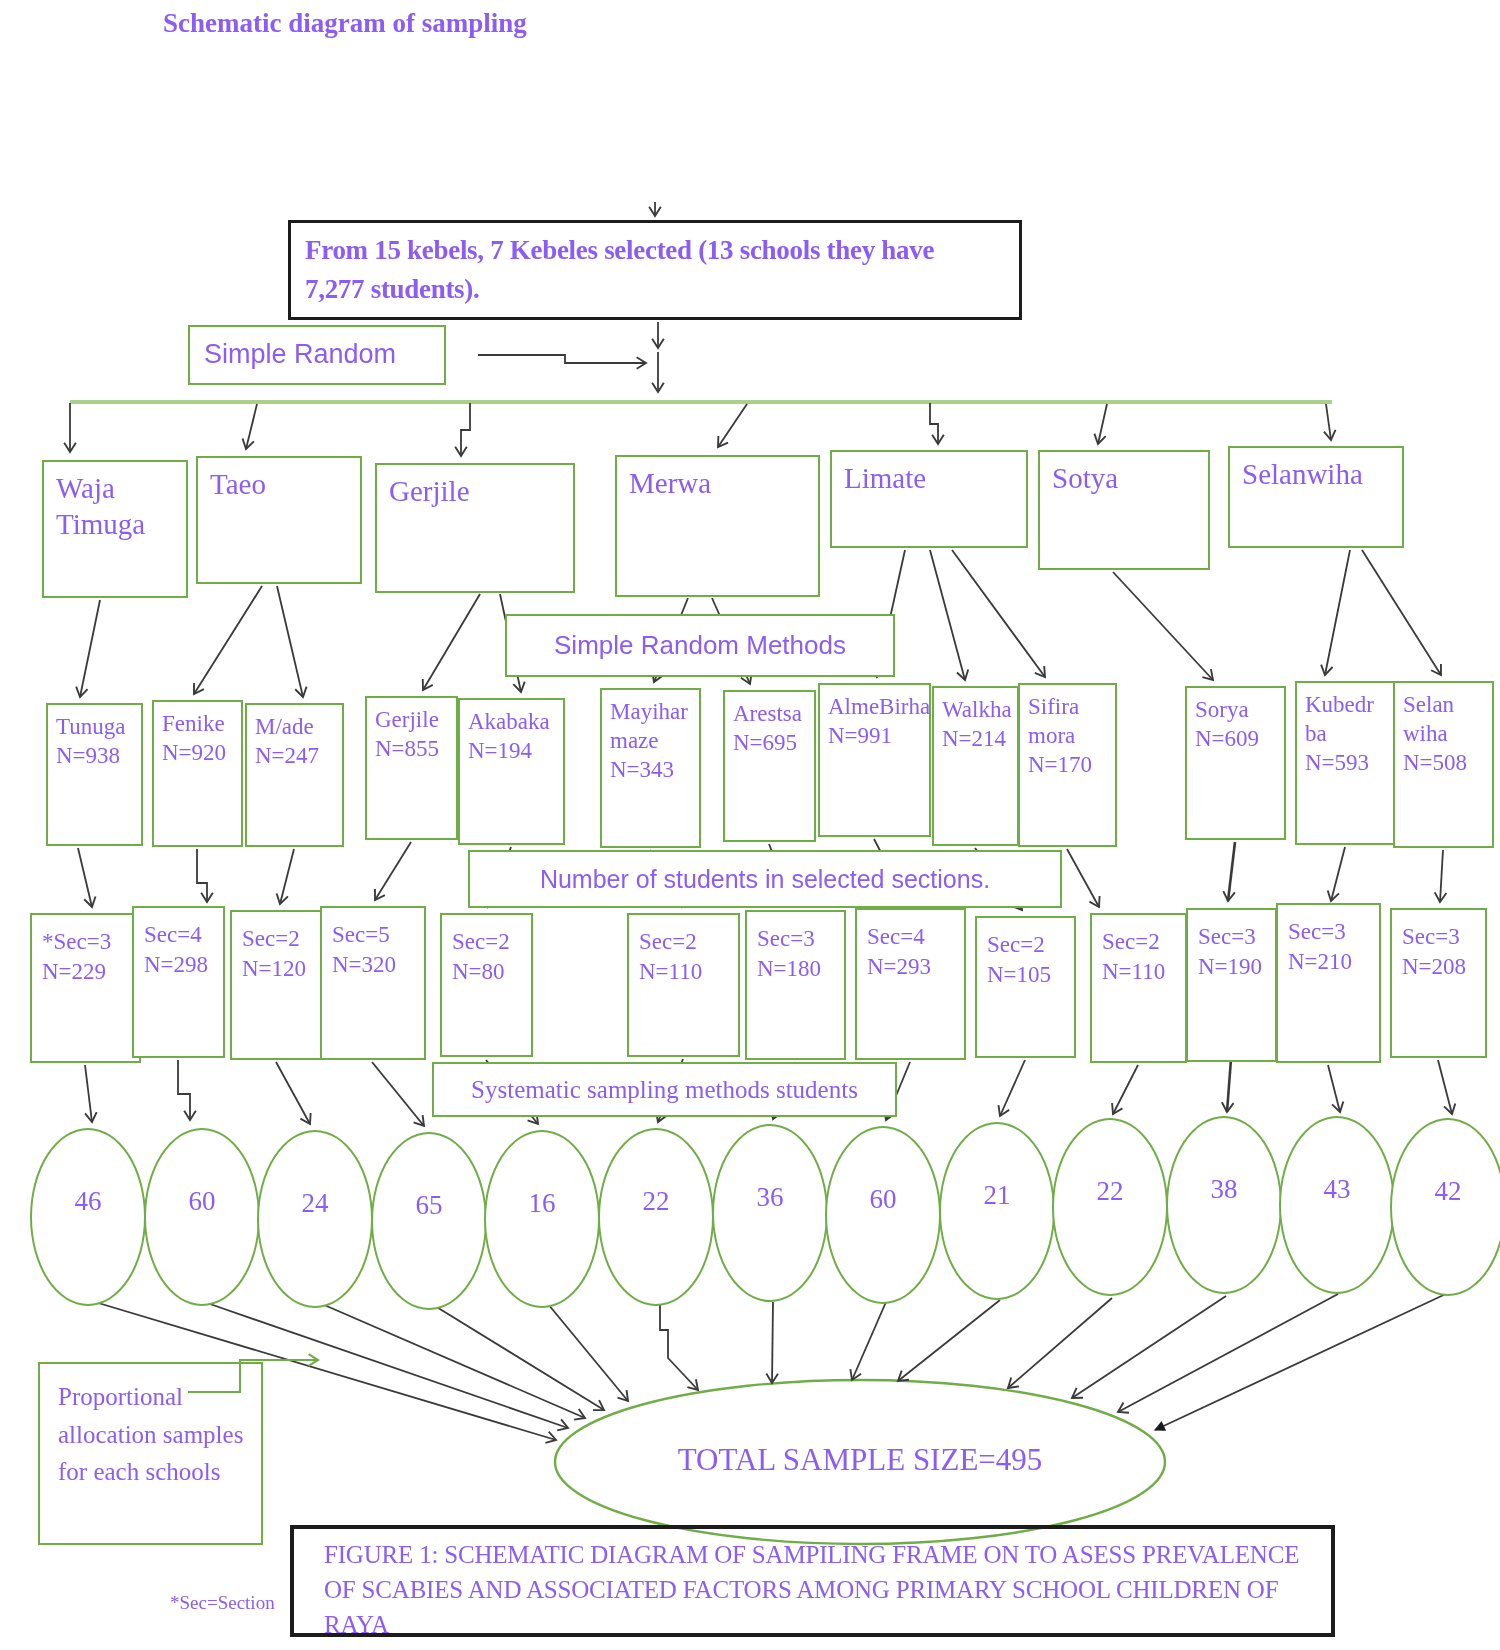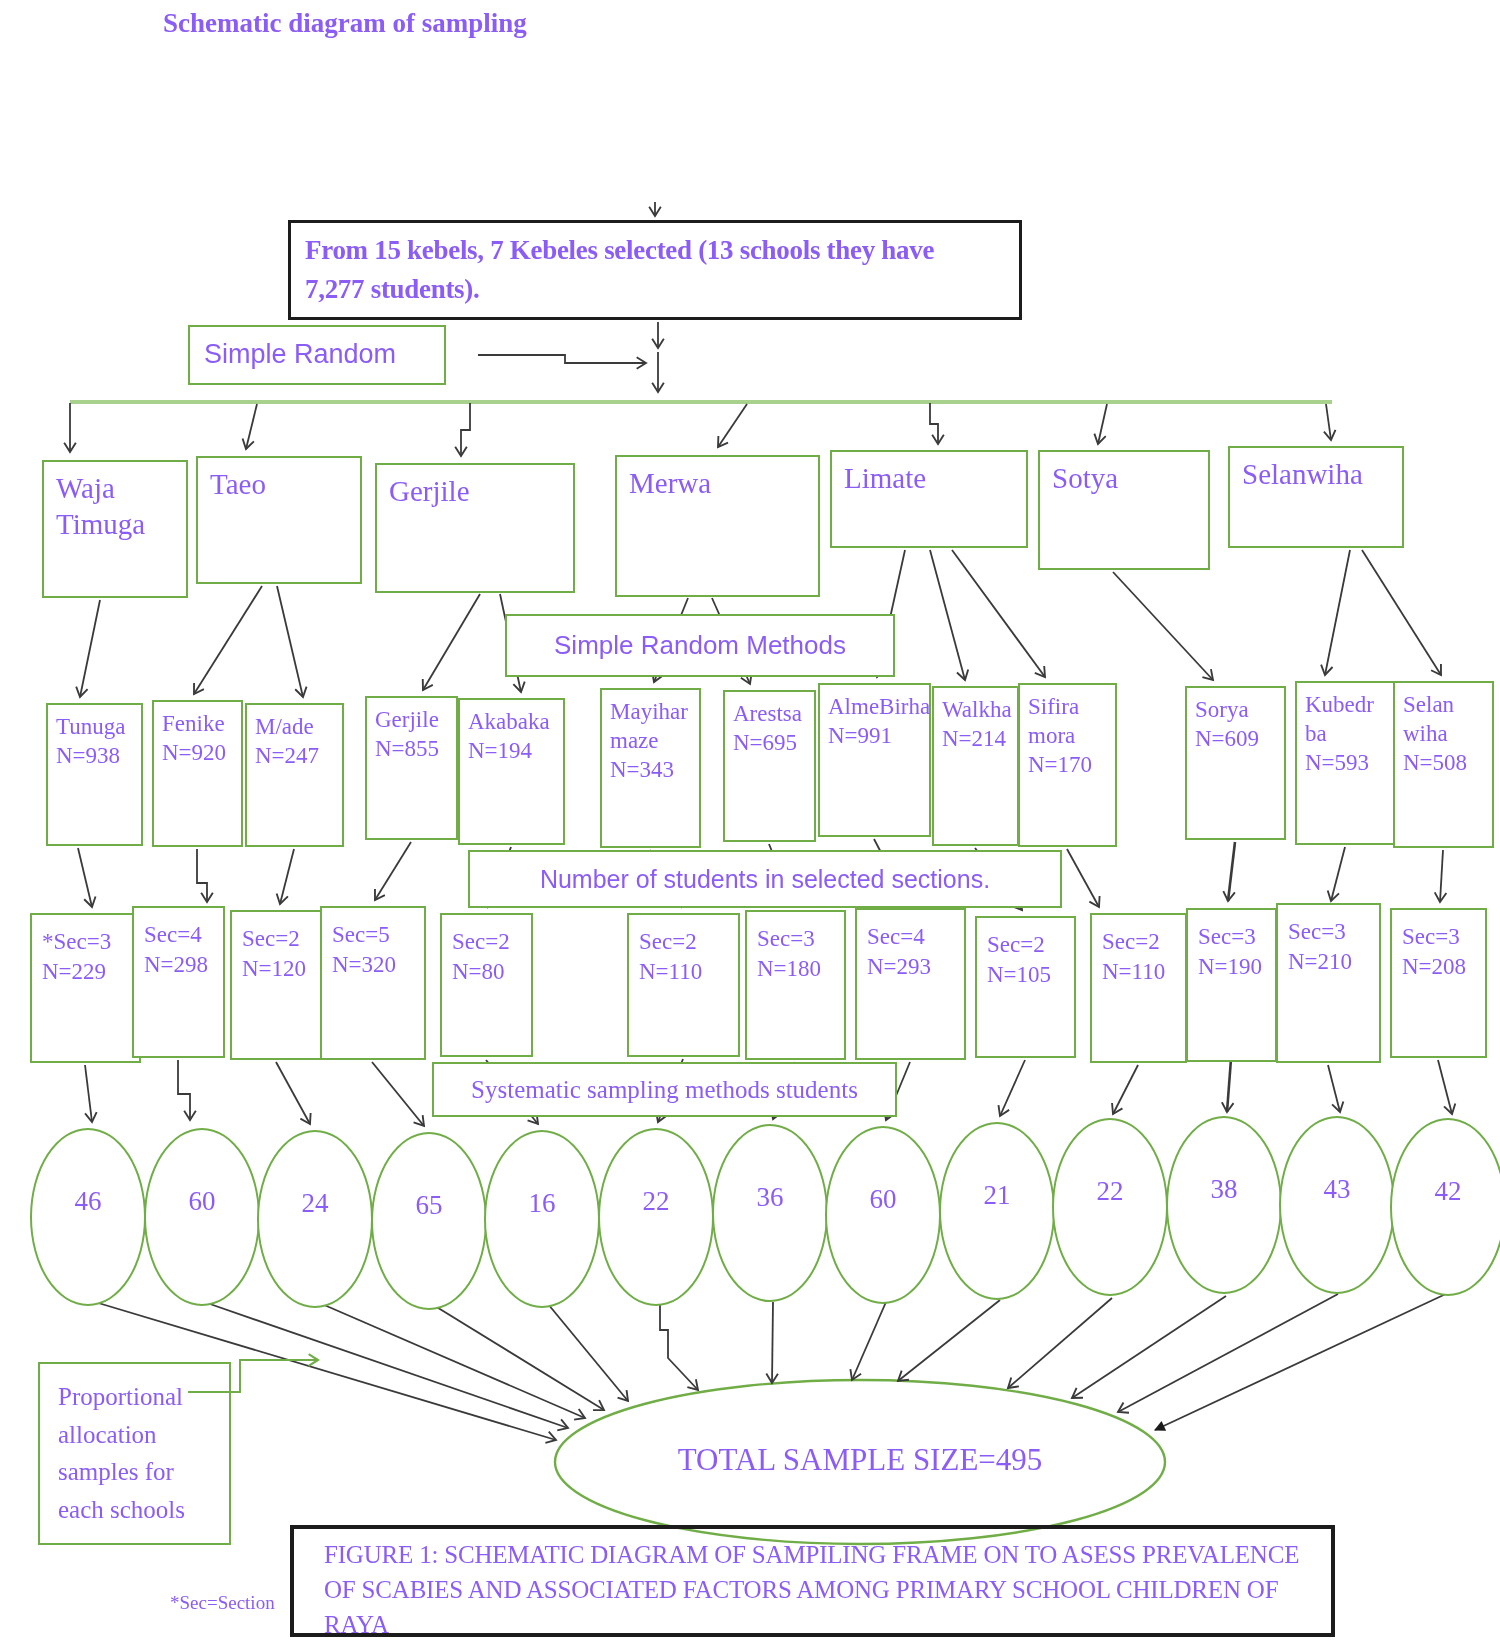--- a/index.html
+++ b/index.html
@@ -263,21 +263,21 @@
   <div class="ellipse" style="left:484px;top:1130px;">16</div>
   <div class="ellipse" style="left:598px;top:1128px;">22</div>
   <div class="ellipse" style="left:712px;top:1124px;">36</div>
   <div class="ellipse" style="left:825px;top:1126px;">60</div>
   <div class="ellipse" style="left:939px;top:1122px;">21</div>
   <div class="ellipse" style="left:1052px;top:1118px;">22</div>
   <div class="ellipse" style="left:1166px;top:1116px;">38</div>
   <div class="ellipse" style="left:1279px;top:1116px;">43</div>
   <div class="ellipse" style="left:1390px;top:1118px;">42</div>
 
-  <div class="node propbox" style="left:38px;top:1362px;width:193px;height:183px;">Proportional allocation samples for each schools</div>
+  <div class="node propbox" style="left:38px;top:1362px;width:225px;height:183px;">Proportional allocation samples for each schools</div>
 
   <div class="plain totaltext" style="left:580px;top:1442px;width:560px;">TOTAL SAMPLE SIZE=495</div>
 
   <div class="plain caption" style="left:290px;top:1525px;width:1045px;height:112px;">
     <div>FIGURE 1: SCHEMATIC DIAGRAM OF SAMPILING FRAME ON TO ASESS PREVALENCE</div>
     <div>OF SCABIES AND ASSOCIATED FACTORS AMONG PRIMARY SCHOOL CHILDREN OF RAYA</div>
     <div>ALAMATA, TIGRAY, ETHIOPIA, 2017/2018.</div>
   </div>
 
   <div class="plain footnote" style="left:170px;top:1592px;width:140px;">*Sec=Section</div>

